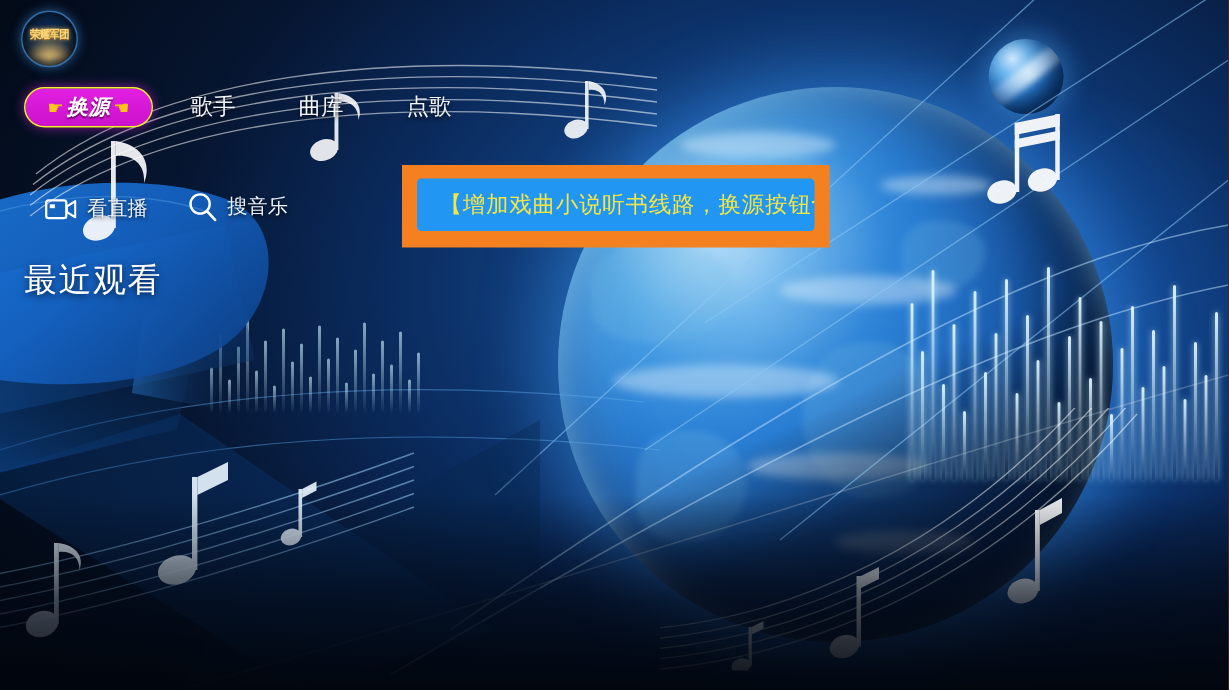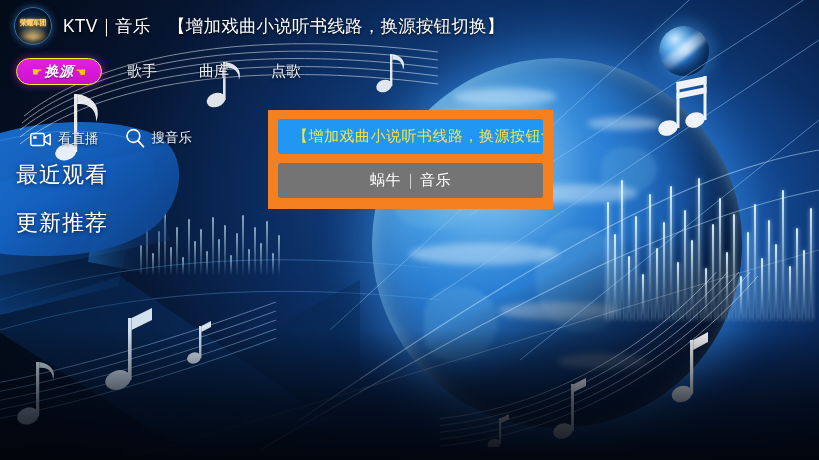--- a/index.html
+++ b/index.html
@@ -218,21 +218,21 @@
   
   .leftmenu { position: absolute; left: 0; top: 118px; width: 250px; }
   .lm-top { display: flex; align-items: flex-end; gap: 26px; padding-left: 30px; height: 30px; }
   .lm-chip { display: flex; align-items: center; gap: 7px; }
   .lm-chip .txt {
     font-size: 13.5px; color: #eaf2fb;
     text-shadow: 0 1px 3px rgba(0,0,0,0.8);
     white-space: nowrap;
   }
   .ico { display: block; flex: 0 0 auto; }
-  .lm-big { padding-left: 16px; margin-top: 12px; }
+  .lm-big { padding-left: 16px; margin-top: 24px; }
   .lm-big .row {
     font-size: 22px; color: #ffffff;
     margin-bottom: 18px;
     letter-spacing: 1px;
     text-shadow: 0 1px 5px rgba(0,10,30,0.75);
     white-space: nowrap;
   }
 
   
   .dialog {
@@ -501,21 +501,20 @@
     </div>
 
     <div class="bg-bottom-dark"></div>
   </div>
 
   <div class="header">
     <div class="logo">
       <div class="lg-glow"></div>
       <div class="lg-txt">荣耀军团</div>
     </div>
-    <div class="app-title">KTV｜音乐　【增加戏曲小说听书线路，换源按钮切换】</div>
   </div>
 
   <div class="navrow">
     <div class="srcbtn">
       <span class="hand">☛</span>
       <span class="lbl">换源</span>
       <span class="hand">☚</span>
     </div>
     <div class="navitems">
       <div class="navitem">歌手</div>
@@ -537,34 +536,28 @@
       <div class="lm-chip">
         <svg class="ico" width="20" height="20" viewBox="0 0 20 20">
           <circle cx="8.4" cy="8" r="6.4" fill="none" stroke="#ffffff" stroke-width="1.6"></circle>
           <path d="M12.8 12.6 L18.4 18.6" stroke="#ffffff" stroke-width="1.8" stroke-linecap="round"></path>
         </svg>
         <span class="txt">搜音乐</span>
       </div>
     </div>
     <div class="lm-big">
       <div class="row">最近观看</div>
-      <div class="row">更新推荐</div>
     </div>
   </div>
 
   <div class="dialog">
 
     <div class="dlg-item sel">
       <span class="t">乐　【增加戏曲小说听书线路，换源按钮切换】</span>
     </div>
 
-    <div class="dlg-item">
-      <span class="t">
-        <span>蜗牛</span><span class="sep">｜</span><span>音乐</span>
-      </span>
-    </div>
 
 
 
 
   </div>
 
 </div>
 
 </body></html>

